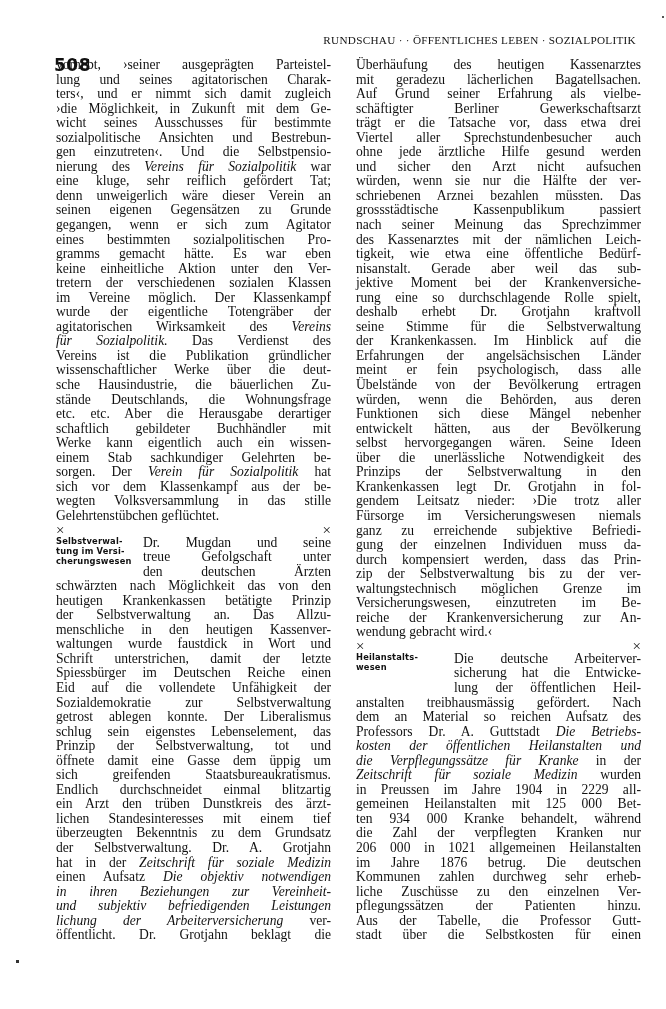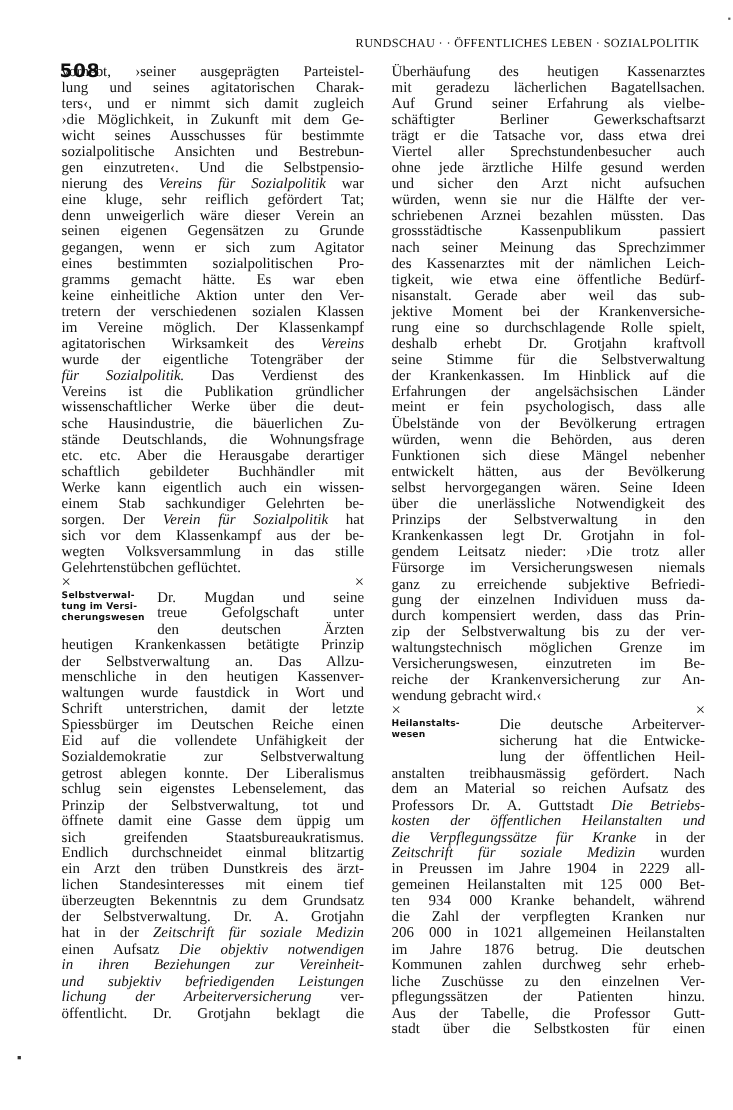--- a/index.html
+++ b/index.html
@@ -45,22 +45,22 @@
     <span class="line"><span>nierung des </span><em>Vereins für Sozialpolitik</em><span> war</span></span>
     <span class="line">eine kluge, sehr reiflich gefördert Tat;</span>
     <span class="line">denn unweigerlich wäre dieser Verein an</span>
     <span class="line">seinen eigenen Gegensätzen zu Grunde</span>
     <span class="line">gegangen, wenn er sich zum Agitator</span>
     <span class="line">eines bestimmten sozialpolitischen Pro-</span>
     <span class="line">gramms gemacht hätte. Es war eben</span>
     <span class="line">keine einheitliche Aktion unter den Ver-</span>
     <span class="line">tretern der verschiedenen sozialen Klassen</span>
     <span class="line">im Vereine möglich. Der Klassenkampf</span>
+    <span class="line">wurde der eigentliche Totengräber der</span>
     <span class="line"><span>agitatorischen Wirksamkeit des </span><em>Vereins</em></span>
-    <span class="line">wurde der eigentliche Totengräber der</span>
     <span class="line"><em>für Sozialpolitik.</em><span> Das Verdienst des</span></span>
     <span class="line">Vereins ist die Publikation gründlicher</span>
     <span class="line">wissenschaftlicher Werke über die deut-</span>
     <span class="line">sche Hausindustrie, die bäuerlichen Zu-</span>
     <span class="line">stände Deutschlands, die Wohnungsfrage</span>
     <span class="line">etc. etc. Aber die Herausgabe derartiger</span>
     <span class="line">schaftlich gebildeter Buchhändler mit</span>
     <span class="line">Werke kann eigentlich auch ein wissen-</span>
     <span class="line">einem Stab sachkundiger Gelehrten be-</span>
     <span class="line"><span>sorgen. Der </span><em>Verein für Sozialpolitik</em><span> hat</span></span>
@@ -75,20 +75,21 @@
 
     <div class="section">
       <div class="side-heading">
         <div>Selbstverwal-</div>
         <div>tung im Versi-</div>
         <div>cherungswesen</div>
       </div>
       <span class="line indent">Dr. Mugdan und seine</span>
       <span class="line indent">treue Gefolgschaft unter</span>
       <span class="line indent">den deutschen Ärzten</span>
+      <span class="line">schwärzten nach Möglichkeit das von den</span>
       <span class="line">heutigen Krankenkassen betätigte Prinzip</span>
       <span class="line">der Selbstverwaltung an. Das Allzu-</span>
       <span class="line">menschliche in den heutigen Kassenver-</span>
       <span class="line">waltungen wurde faustdick in Wort und</span>
       <span class="line">Schrift unterstrichen, damit der letzte</span>
       <span class="line">Spiessbürger im Deutschen Reiche einen</span>
       <span class="line">Eid auf die vollendete Unfähigkeit der</span>
       <span class="line">Sozialdemokratie zur Selbstverwaltung</span>
       <span class="line">getrost ablegen konnte. Der Liberalismus</span>
       <span class="line">schlug sein eigenstes Lebenselement, das</span>

